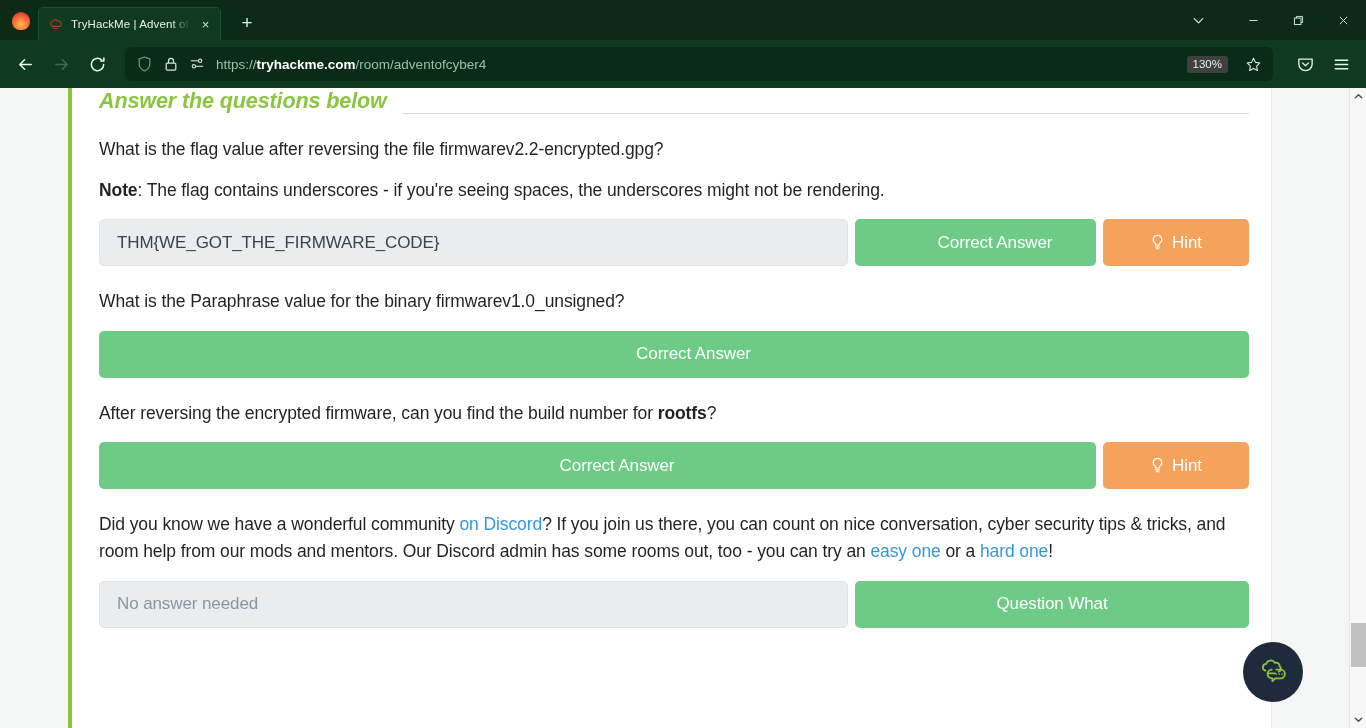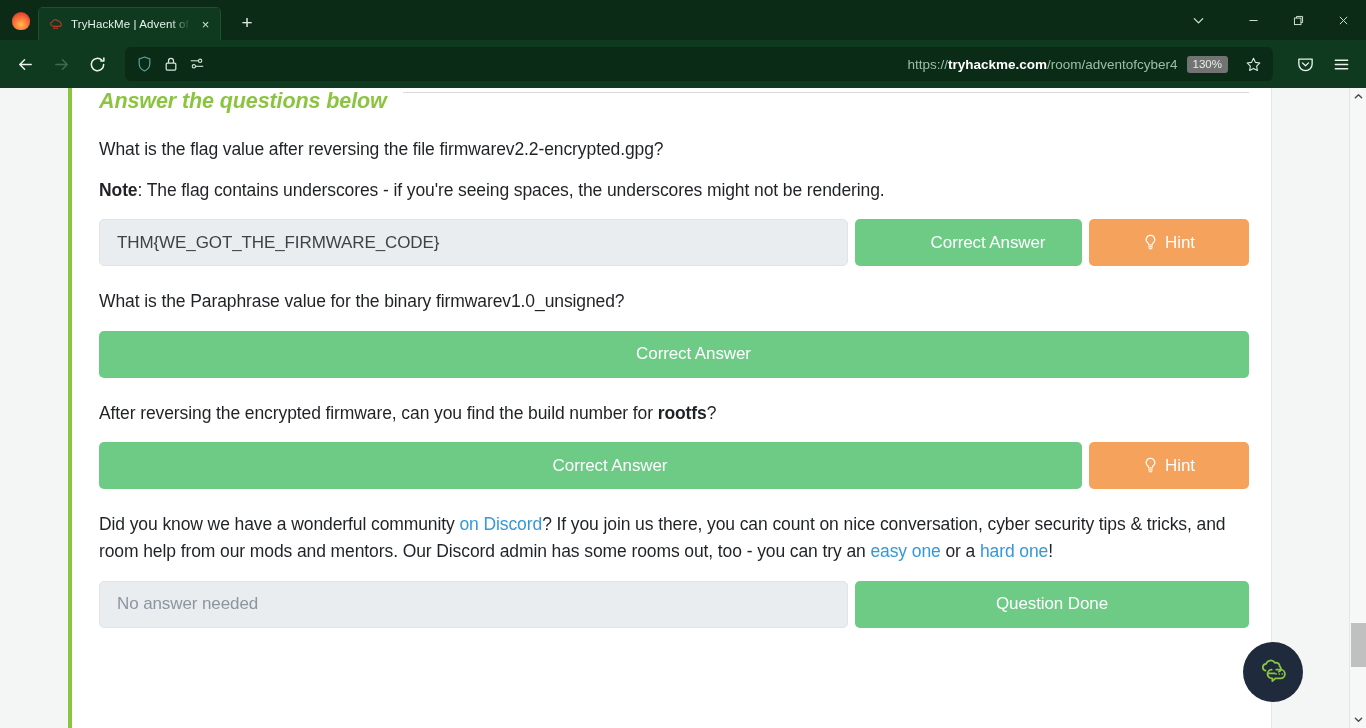--- a/index.html
+++ b/index.html
@@ -66,27 +66,26 @@
   }
   .navbtn {
     width: 34px; height: 34px; display: flex; align-items: center; justify-content: center;
     border-radius: 5px; color: #eaf4ec;
   }
   .navbtn.disabled { color: #3f6b4d; }
   .urlbar {
     flex: 1; height: 34px; background: #0a2b15; border-radius: 6px; margin: 0 9px;
     display: flex; align-items: center; padding: 0 6px 0 11px; gap: 9px;
     position: relative;
-    text-align: right;
   }
   .urlbar .ic { width: 17px; height: 17px; flex: none; display:flex; align-items:center; justify-content:center; }
   .urltext { flex: 1; font-size: 13.5px; color: #9dbfa8; white-space: nowrap; overflow: hidden; padding-left: 2px;}
   .urltext b { color: #ffffff; font-weight: 700; }
   .zoom-badge {
-    background: #737373; color: #e4f1e8; font-size: 11.5px; border-radius: 3px;
+    background: #404040; color: #e4f1e8; font-size: 11.5px; border-radius: 3px;
     padding: 2.5px 6px; margin-right: 2px; flex: none;
   }
   .star { width: 28px; height: 28px; flex: none; display:flex; align-items:center; justify-content:center; }
   .navright { display: flex; align-items: center; gap: 2px; margin-left: 4px; }
 
   
   .viewport { flex: 1; display: flex; position: relative; background: #f4f6f5; overflow: hidden; }
   .page {
     flex: 1; position: relative; overflow: hidden; background: #f4f6f5;
   }
@@ -96,21 +95,21 @@
     background: #ffffff; border: 1px solid #e4e7e6; border-left: none;
     border-radius: 0 4px 4px 0;
   }
   .accent-bar {
     position: absolute; left: 68px; top: -8px; width: 4px; height: 708px;
     background: #8bc53f; z-index: 3;
   }
   .card-inner { padding: 0 22px 0 31px; position: relative; }
 
   .qhead {
-    display: flex; align-items: flex-start; gap: 16px; padding-top: 8px;
+    display: flex; align-items: flex-end; gap: 16px; padding-top: 8px;
   }
   .qhead h2 {
     color: #8bc53f; font-size: 21.5px; font-style: italic; font-weight: 700;
     white-space: nowrap; letter-spacing: -0.1px;
   }
   .qhead .rule { flex: 1; height: 1px; background: #d8dbda; margin-top: 3px; }
 
   .qtext {
     font-size: 17.5px; color: #1f2326; line-height: 1.52; margin-top: 22px;
     letter-spacing: -0.1px;
@@ -127,21 +126,21 @@
     border-radius: 5px; display: flex; align-items: center; padding: 0 17px;
     font-size: 17px; color: #3d4348; letter-spacing: -0.1px;
   }
   .answer-input.placeholder { color: #8c969e; }
   .btn {
     border-radius: 5px; display: flex; align-items: center; justify-content: center;
     color: #ffffff; font-size: 17px; height: 47px; letter-spacing: -0.1px;
     gap: 7px;
   }
   .btn-correct { background: #6dcb85; flex: 1; padding-left: 39px; }
-  .btn-hint { background: #f5a25d; width: 160px; flex: none; }
+  .btn-hint { background: #f5a25d; width: 146px; flex: none; }
   .btn-done { background: #6dcb85; flex: 1; }
   .bulb { width: 15px; height: 17px; flex: none; display:flex; align-items:center; }
 
   
   .chat-fab {
     position: absolute; right: 46px; bottom: 26px; width: 60px; height: 60px;
     border-radius: 50%; background: #1f2b3d; display: flex; align-items: center;
     justify-content: center; z-index: 10;
   }
 
@@ -310,21 +309,21 @@
                   <path d="M6.2 13.7h3.6M6.6 15.7h2.8"></path>
                 </svg>
               </span>
               <span>Hint</span>
             </div>
           </div>
 
           <div class="qtext"><span>Did you know we have a wonderful community </span><a href="#">on Discord</a><span>? If you join us there, you can count on nice conversation, cyber security tips &amp; tricks, and room help from our mods and mentors. Our Discord admin has some rooms out, too - you can try an </span><a href="#">easy one</a><span> or a </span><a href="#">hard one</a><span>!</span></div>
           <div class="answer-row">
             <div class="answer-input placeholder">No answer needed</div>
-            <div class="btn btn-done">Question Done</div>
+            <div class="btn btn-done">Question What</div>
           </div>
 
         </div>
       </div>
 
       <div class="accent-bar"></div>
 
       <div class="chat-fab">
         <svg width="32" height="30" viewBox="0 0 34 32" fill="none" stroke="#8bc53f" stroke-width="1.9" stroke-linecap="round" stroke-linejoin="round">
           <path d="M9 14.5a3.6 3.6 0 0 1 .6-7.1A5.2 5.2 0 0 1 19 6.2a3.8 3.8 0 0 1 5.1 3.6 3.4 3.4 0 0 1-1 5.9"></path>

